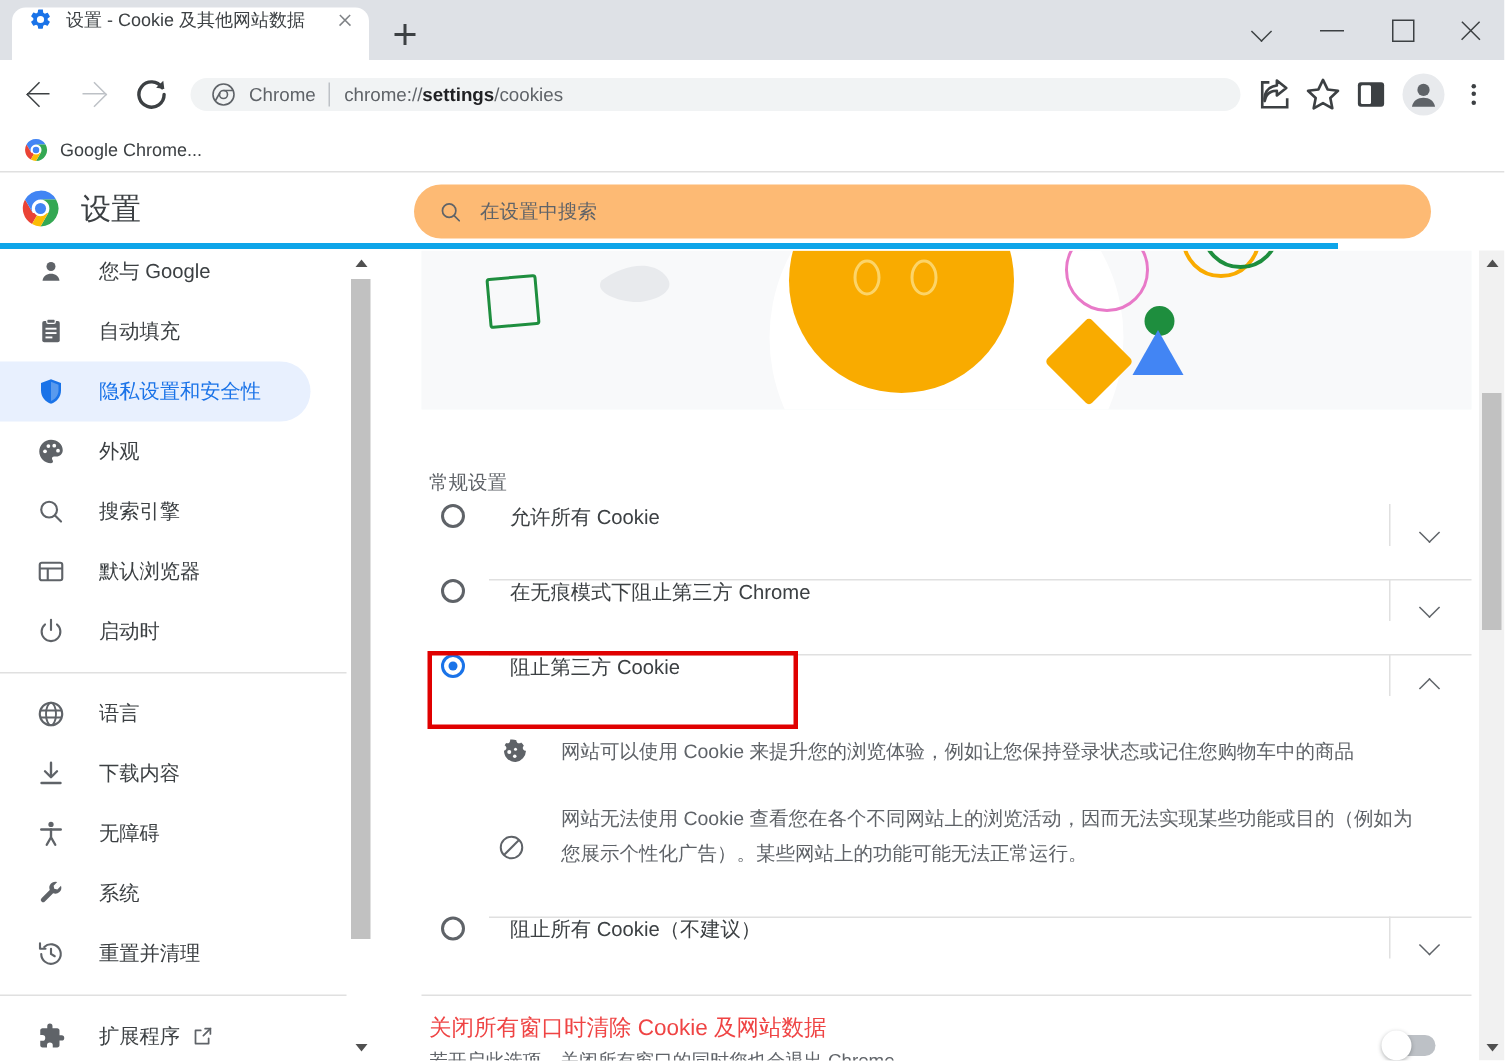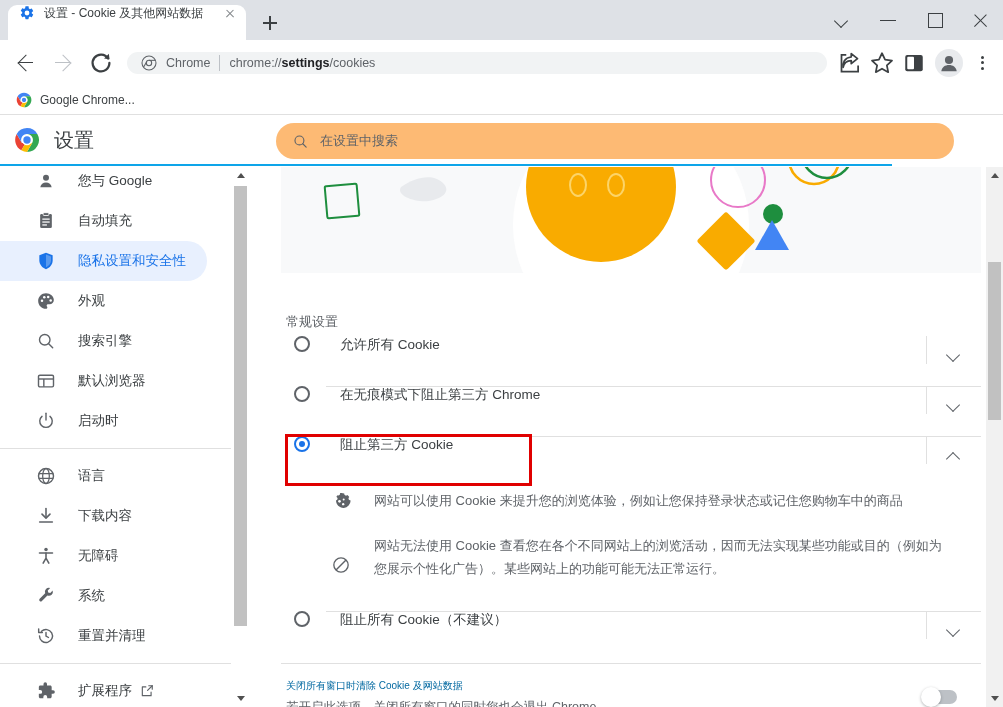--- a/index.html
+++ b/index.html
@@ -126,40 +126,40 @@
     background: #ffffff; display: flex; align-items: center;
     border-bottom: 1px solid #e0e0e0;
   }
   .bm-item { display: flex; align-items: center; margin-left: 10px; padding: 3px 6px; border-radius: 4px;}
   .bm-label { font-size: 12px; color: #3c4043; margin-left: 8px; }
 
   
   .settings-header {
     position: absolute; left: 0; top: 116px; width: 892px; height: 50px;
     background: #ffffff; display: flex; align-items: center;
-    border-bottom: 2px solid #0ea5e9;
+    border-bottom: 4px solid #0ea5e9;
   }
   .sh-logo { width: 26px; height: 26px; margin-left: 14px; position: relative; flex:0 0 26px;}
   .sh-title { font-size: 20px; color: #3c4043; margin-left: 14px; font-weight: 400; }
   .sh-search {
     position: absolute; left: 276px; top: 7px; width: 678px; height: 36px;
     background: #fdba74; border-radius: 18px; display: flex; align-items: center;
     padding-left: 16px;
   }
   .sh-search-ph { font-size: 13px; color: #5f6368; margin-left: 11px; }
 
   
   .sidebar {
     position: absolute; left: 0; top: 167px; width: 232px; height: 540px;
     background: #ffffff; overflow: hidden; border-right: 1px solid #ffffff;
   }
   .side-list { position: absolute; left: 0; top: -6px; width: 232px; }
   .side-item {
     height: 40px; display: flex; align-items: center;
-    border-radius: 0 20px 20px 0; margin-right: 25px; padding-left: 36px;
+    border-radius: 0 20px 20px 0; margin-right: 25px; padding-left: 24px;
   }
   .side-item.active { background: #e8f0fe; }
   .side-icon { width: 20px; height: 20px; position: relative; flex: 0 0 20px; }
   .side-label {
     font-size: 13.5px; color: #3c4043; margin-left: 22px; white-space: nowrap;
   }
   .side-item.active .side-label { color: #1a73e8; }
   .side-sep { height: 1px; background: #e0e0e0; margin: 7px 0 7px 0; width: 232px;}
 
   
@@ -230,21 +230,21 @@
     font-size: 13px; color: #5f6368; line-height: 23px; margin-left: 23px;
     width: 570px;
   }
   .thick-divider {
     position: absolute; left: 0; width: 700px; height: 1px; background: #e0e0e0;
   }
   .toggle-row {
     position: absolute; left: 0; width: 700px; display: flex; align-items: center;
   }
   .toggle-texts { margin-left: 5px; flex: 1 1 auto; }
-  .toggle-title { font-size: 10px; color: #0369a1; line-height: 20px; }
+  .toggle-title { font-size: 15px; color: #ef4444; line-height: 20px; }
   .toggle-sub { font-size: 12.5px; color: #5f6368; line-height: 19px; margin-top: 2px;}
   .switch {
     width: 34px; height: 14px; border-radius: 7px; background: #bdc1c6;
     position: relative; flex: 0 0 34px; margin-right: 24px;
   }
   .switch::after {
     content: ""; position: absolute; left: -2px; top: -3px; width: 20px; height: 20px;
     border-radius: 50%; background: #ffffff;
     box-shadow: 0 1px 3px rgba(60,64,67,.4);
   }

